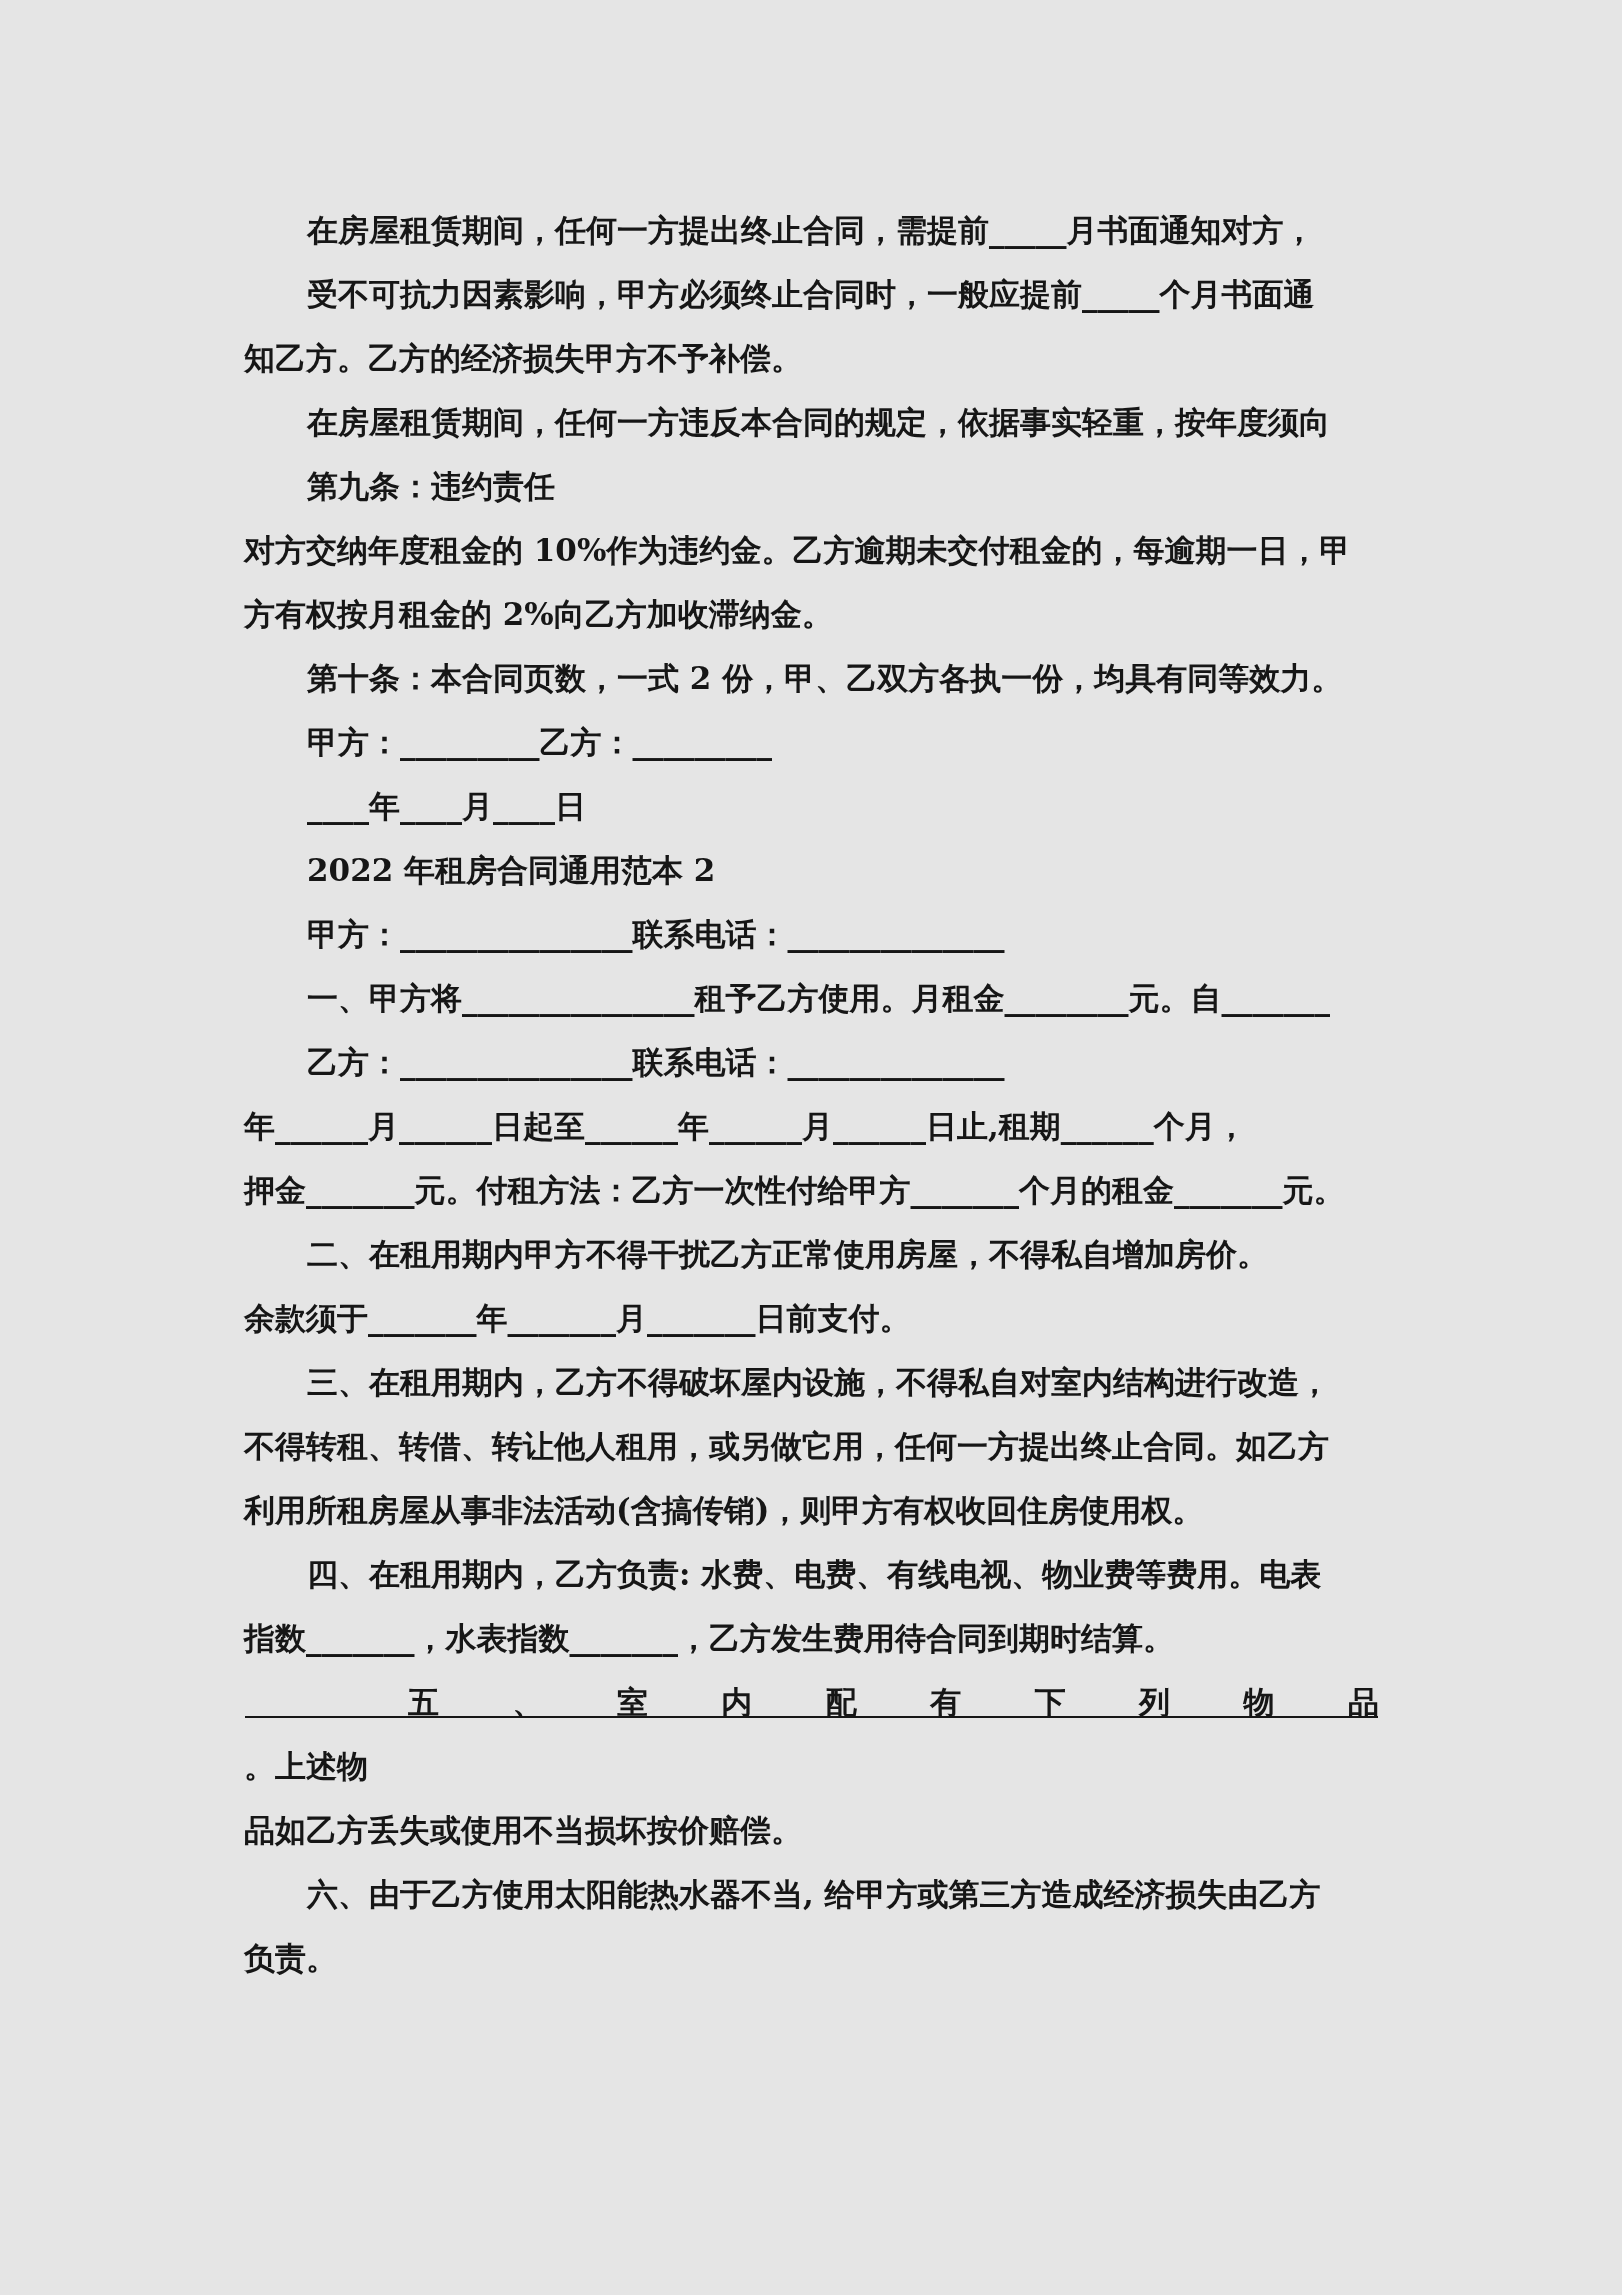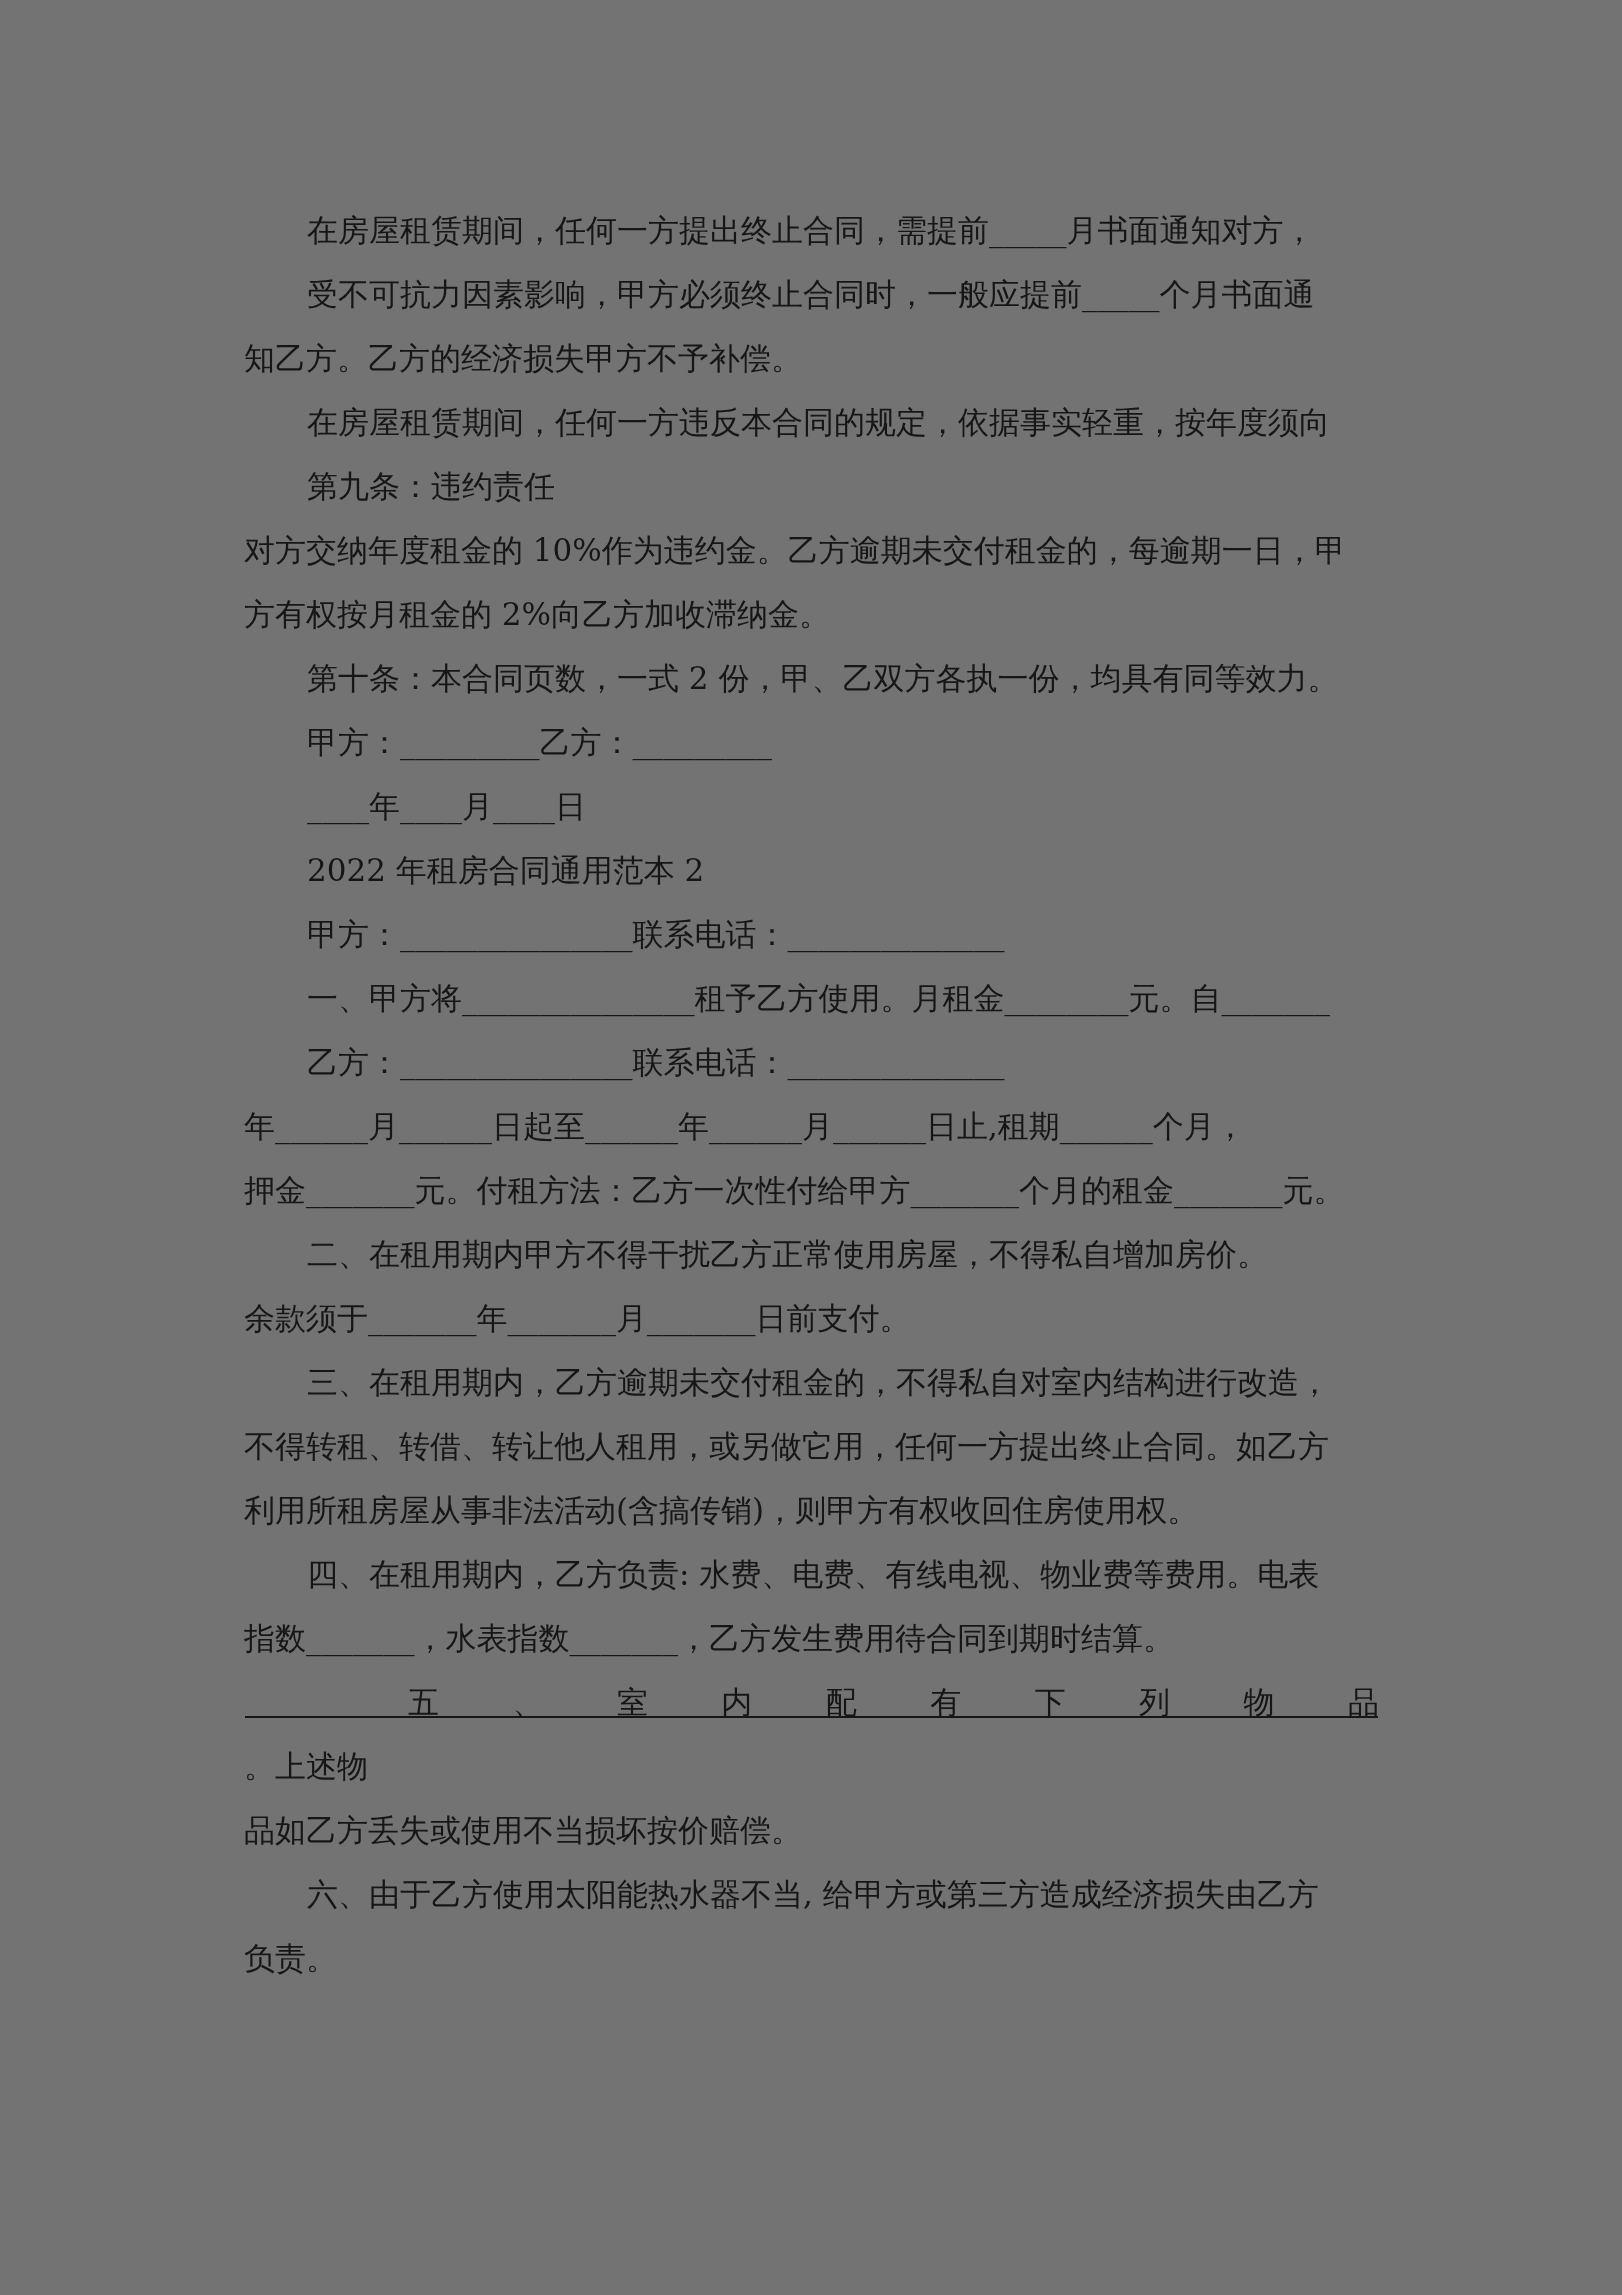--- a/index.html
+++ b/index.html
@@ -53,41 +53,41 @@
     position: absolute;
     left: 1.3px;
     right: 1.3px;
     bottom: 15.7px;
     border-bottom: 2px solid #161616;
   }
 </style>
 </head>
 <body>
 
-<div class="page" style="background: #737373;">
+<div class="page" style="background: #e5e5e5; font-weight: bold;">
   <div class="content" style="color: rgb(22, 22, 22);">
       <div class="line indent">在房屋租赁期间，任何一方提出终止合同，需提前_____月书面通知对方，</div>
       <div class="line indent">受不可抗力因素影响，甲方必须终止合同时，一般应提前_____个月书面通</div>
       <div class="line">知乙方。乙方的经济损失甲方不予补偿。</div>
       <div class="line indent">在房屋租赁期间，任何一方违反本合同的规定，依据事实轻重，按年度须向</div>
       <div class="line indent">第九条：违约责任</div>
       <div class="line">对方交纳年度租金的 10%作为违约金。乙方逾期未交付租金的，每逾期一日，甲</div>
       <div class="line">方有权按月租金的 2%向乙方加收滞纳金。</div>
       <div class="line indent">第十条：本合同页数，一式 2 份，甲、乙双方各执一份，均具有同等效力。</div>
       <div class="line indent">甲方：_________乙方：_________</div>
       <div class="line indent">____年____月____日</div>
       <div class="line indent">2022 年租房合同通用范本 2</div>
       <div class="line indent">甲方：_______________联系电话：______________</div>
       <div class="line indent">一、甲方将_______________租予乙方使用。月租金________元。自_______</div>
       <div class="line indent">乙方：_______________联系电话：______________</div>
       <div class="line">年______月______日起至______年______月______日止,租期______个月，</div>
       <div class="line">押金_______元。付租方法：乙方一次性付给甲方_______个月的租金_______元。</div>
       <div class="line indent">二、在租用期内甲方不得干扰乙方正常使用房屋，不得私自增加房价。</div>
       <div class="line">余款须于_______年_______月_______日前支付。</div>
-      <div class="line indent">三、在租用期内，乙方逾期未交付租金的，不得私自对室内结构进行改造，</div>
+      <div class="line indent">三、在租用期内，乙方不得破坏屋内设施，不得私自对室内结构进行改造，</div>
       <div class="line">不得转租、转借、转让他人租用，或另做它用，任何一方提出终止合同。如乙方</div>
       <div class="line">利用所租房屋从事非法活动(含搞传销)，则甲方有权收回住房使用权。</div>
       <div class="line indent">四、在租用期内，乙方负责: 水费、电费、有线电视、物业费等费用。电表</div>
       <div class="line">指数_______，水表指数_______，乙方发生费用待合同到期时结算。</div>
       <div class="line indent stretch">
         <span>五</span>
         <span>、</span>
         <span>室</span>
         <span>内</span>
         <span>配</span>

